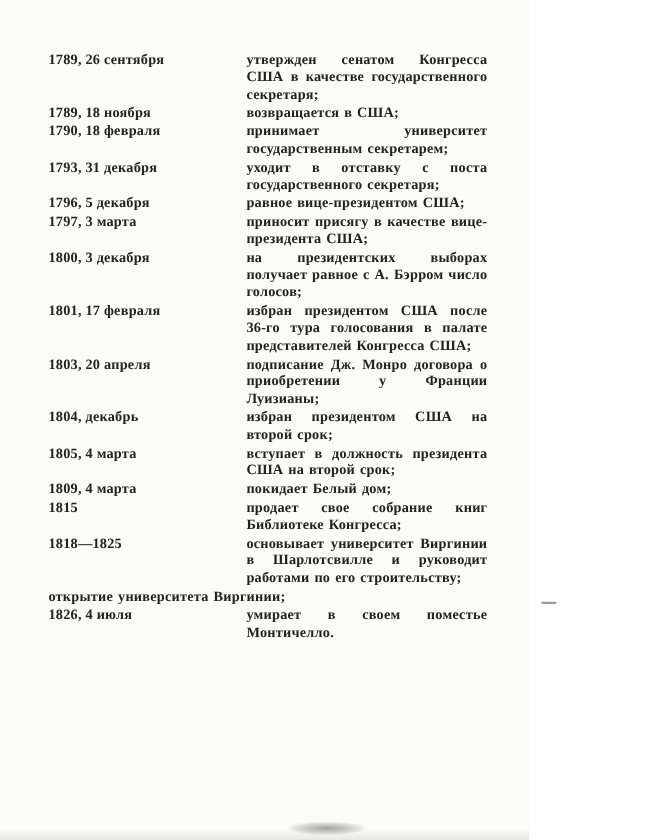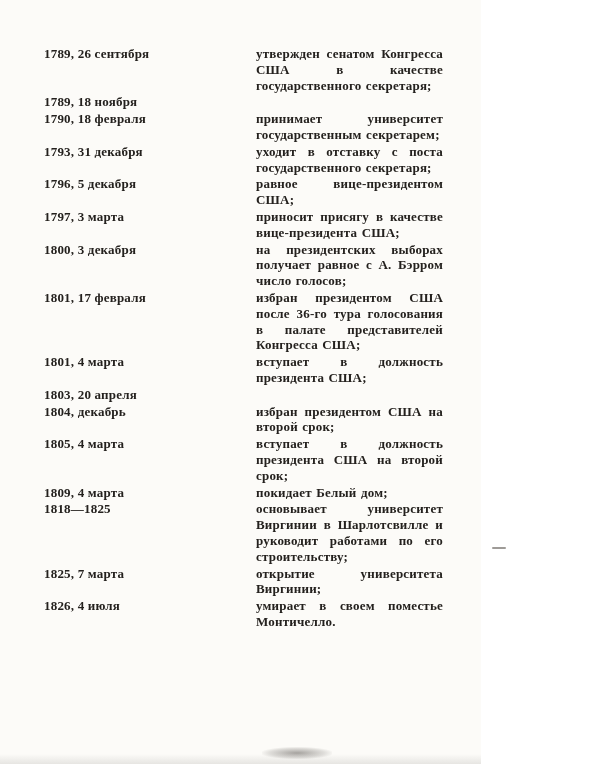--- a/index.html
+++ b/index.html
@@ -38,21 +38,20 @@
   }
   .date {
     flex: none;
     width: 180px;
     white-space: nowrap;
   }
   .event {
     flex: 1;
     text-align: justify;
     word-spacing: 1px;
-    margin-left: 32px;
   }
   .artifact-dash {
     position: absolute;
     left: 492px;
     top: 547px;
     width: 14px;
     height: 2px;
     background: #6a665f;
     opacity: 0.65;
     border-radius: 1px;
@@ -80,20 +79,21 @@
 
 <div class="page">
   <div class="content">
 
     <div class="row">
       <div class="date">1789, 26 сентября</div>
       <div class="event">утвержден сенатом Конгресса США в качестве государственного секретаря;</div>
     </div>
     <div class="row">
       <div class="date">1789, 18 ноября</div>
+      <div class="event">возвращается в США;</div>
     </div>
     <div class="row">
       <div class="date">1790, 18 февраля</div>
       <div class="event">принимает университет государственным секретарем;</div>
     </div>
     <div class="row">
       <div class="date">1793, 31 декабря</div>
       <div class="event">уходит в отставку с поста государственного секретаря;</div>
     </div>
     <div class="row">
@@ -106,44 +106,44 @@
     </div>
     <div class="row">
       <div class="date">1800, 3 декабря</div>
       <div class="event">на президентских выборах получает равное с А. Бэрром число голосов;</div>
     </div>
     <div class="row">
       <div class="date">1801, 17 февраля</div>
       <div class="event">избран президентом США после 36-го тура голосования в палате представителей Конгресса США;</div>
     </div>
     <div class="row">
-      <div class="date">1801, 4 марта</div>
-      <div class="event">вступает в должность президента США;</div>
-    </div>
-    <div class="row">
       <div class="date">1803, 20 апреля</div>
+      <div class="event">подписание Дж. Монро договора о приобретении у Франции Луизианы;</div>
     </div>
     <div class="row">
       <div class="date">1804, декабрь</div>
       <div class="event">избран президентом США на второй срок;</div>
     </div>
     <div class="row">
       <div class="date">1805, 4 марта</div>
       <div class="event">вступает в должность президента США на второй срок;</div>
     </div>
     <div class="row">
       <div class="date">1809, 4 марта</div>
       <div class="event">покидает Белый дом;</div>
     </div>
     <div class="row">
+      <div class="date">1815</div>
+      <div class="event">продает свое собрание книг Библиотеке Конгресса;</div>
+    </div>
+    <div class="row">
       <div class="date">1818—1825</div>
       <div class="event">основывает университет Виргинии в Шарлотсвилле и руководит работами по его строительству;</div>
     </div>
     <div class="row">
-      <div class="date">1825, 7 марта</div>
       <div class="event">открытие университета Виргинии;</div>
     </div>
     <div class="row">
       <div class="date">1826, 4 июля</div>
       <div class="event">умирает в своем поместье Монтичелло.</div>
     </div>
 
   </div>
 
   <div class="artifact-dash"></div>

